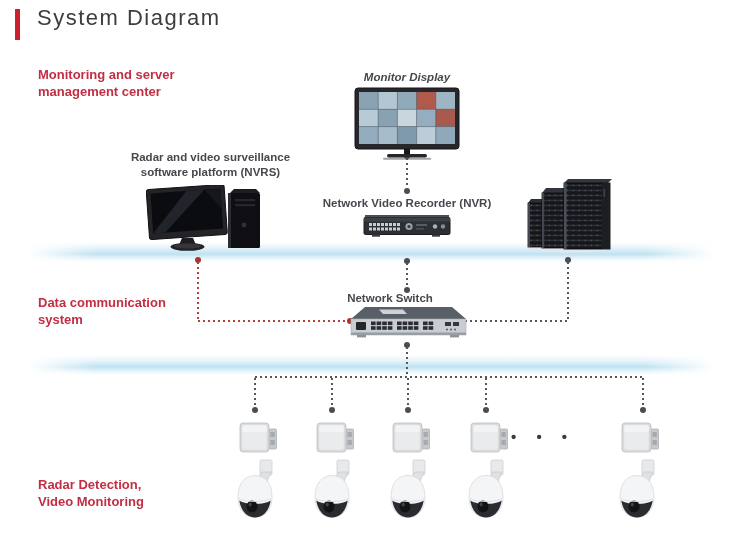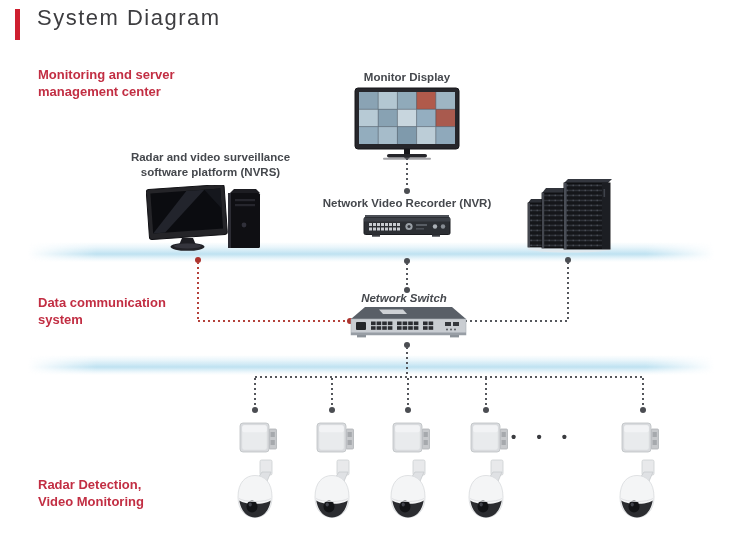--- a/index.html
+++ b/index.html
@@ -78,25 +78,25 @@
   <div class="band" style="top:242px;"></div>
   <div class="band" style="top:355px;"></div>
 
   <div class="seclabel" style="left:38px;top:67px;">Monitoring and server
 management center</div>
   <div class="seclabel" style="left:38px;top:477px;">Radar Detection,
 Video Monitoring</div>
   <div class="seclabel" style="left:38px;top:295px;">Data communication
 system</div>
 
-  <div class="dlabel" style="left:337px;top:70px;width:140px;">Monitor Display</div>
+  <div class="dlabel" style="left:337px;top:70px;width:140px;font-style:italic;">Monitor Display</div>
   <div class="dlabel" style="left:307px;top:196px;width:200px;">Network Video Recorder (NVR)</div>
   <div class="dlabel" style="left:118px;top:150px;width:185px;">Radar and video surveillance
 software platform (NVRS)</div>
-  <div class="dlabel" style="left:339px;top:291px;width:130px;font-style:italic;">Network Switch</div>
+  <div class="dlabel" style="left:325px;top:291px;width:130px;">Network Switch</div>
 
   <div class="ldot" style="left:404px;top:153px;"></div>
   <div class="vdash" style="left:406px;top:158px;height:30px;"></div>
   <div class="ldot" style="left:404px;top:188px;"></div>
 
   <div class="ldot red" style="left:195px;top:257px;"></div>
   <div class="vdash red" style="left:197px;top:262px;height:59px;"></div>
   <div class="hdash red" style="left:198px;top:320px;width:151px;"></div>
   <div class="ldot red" style="left:347px;top:318px;"></div>
 

